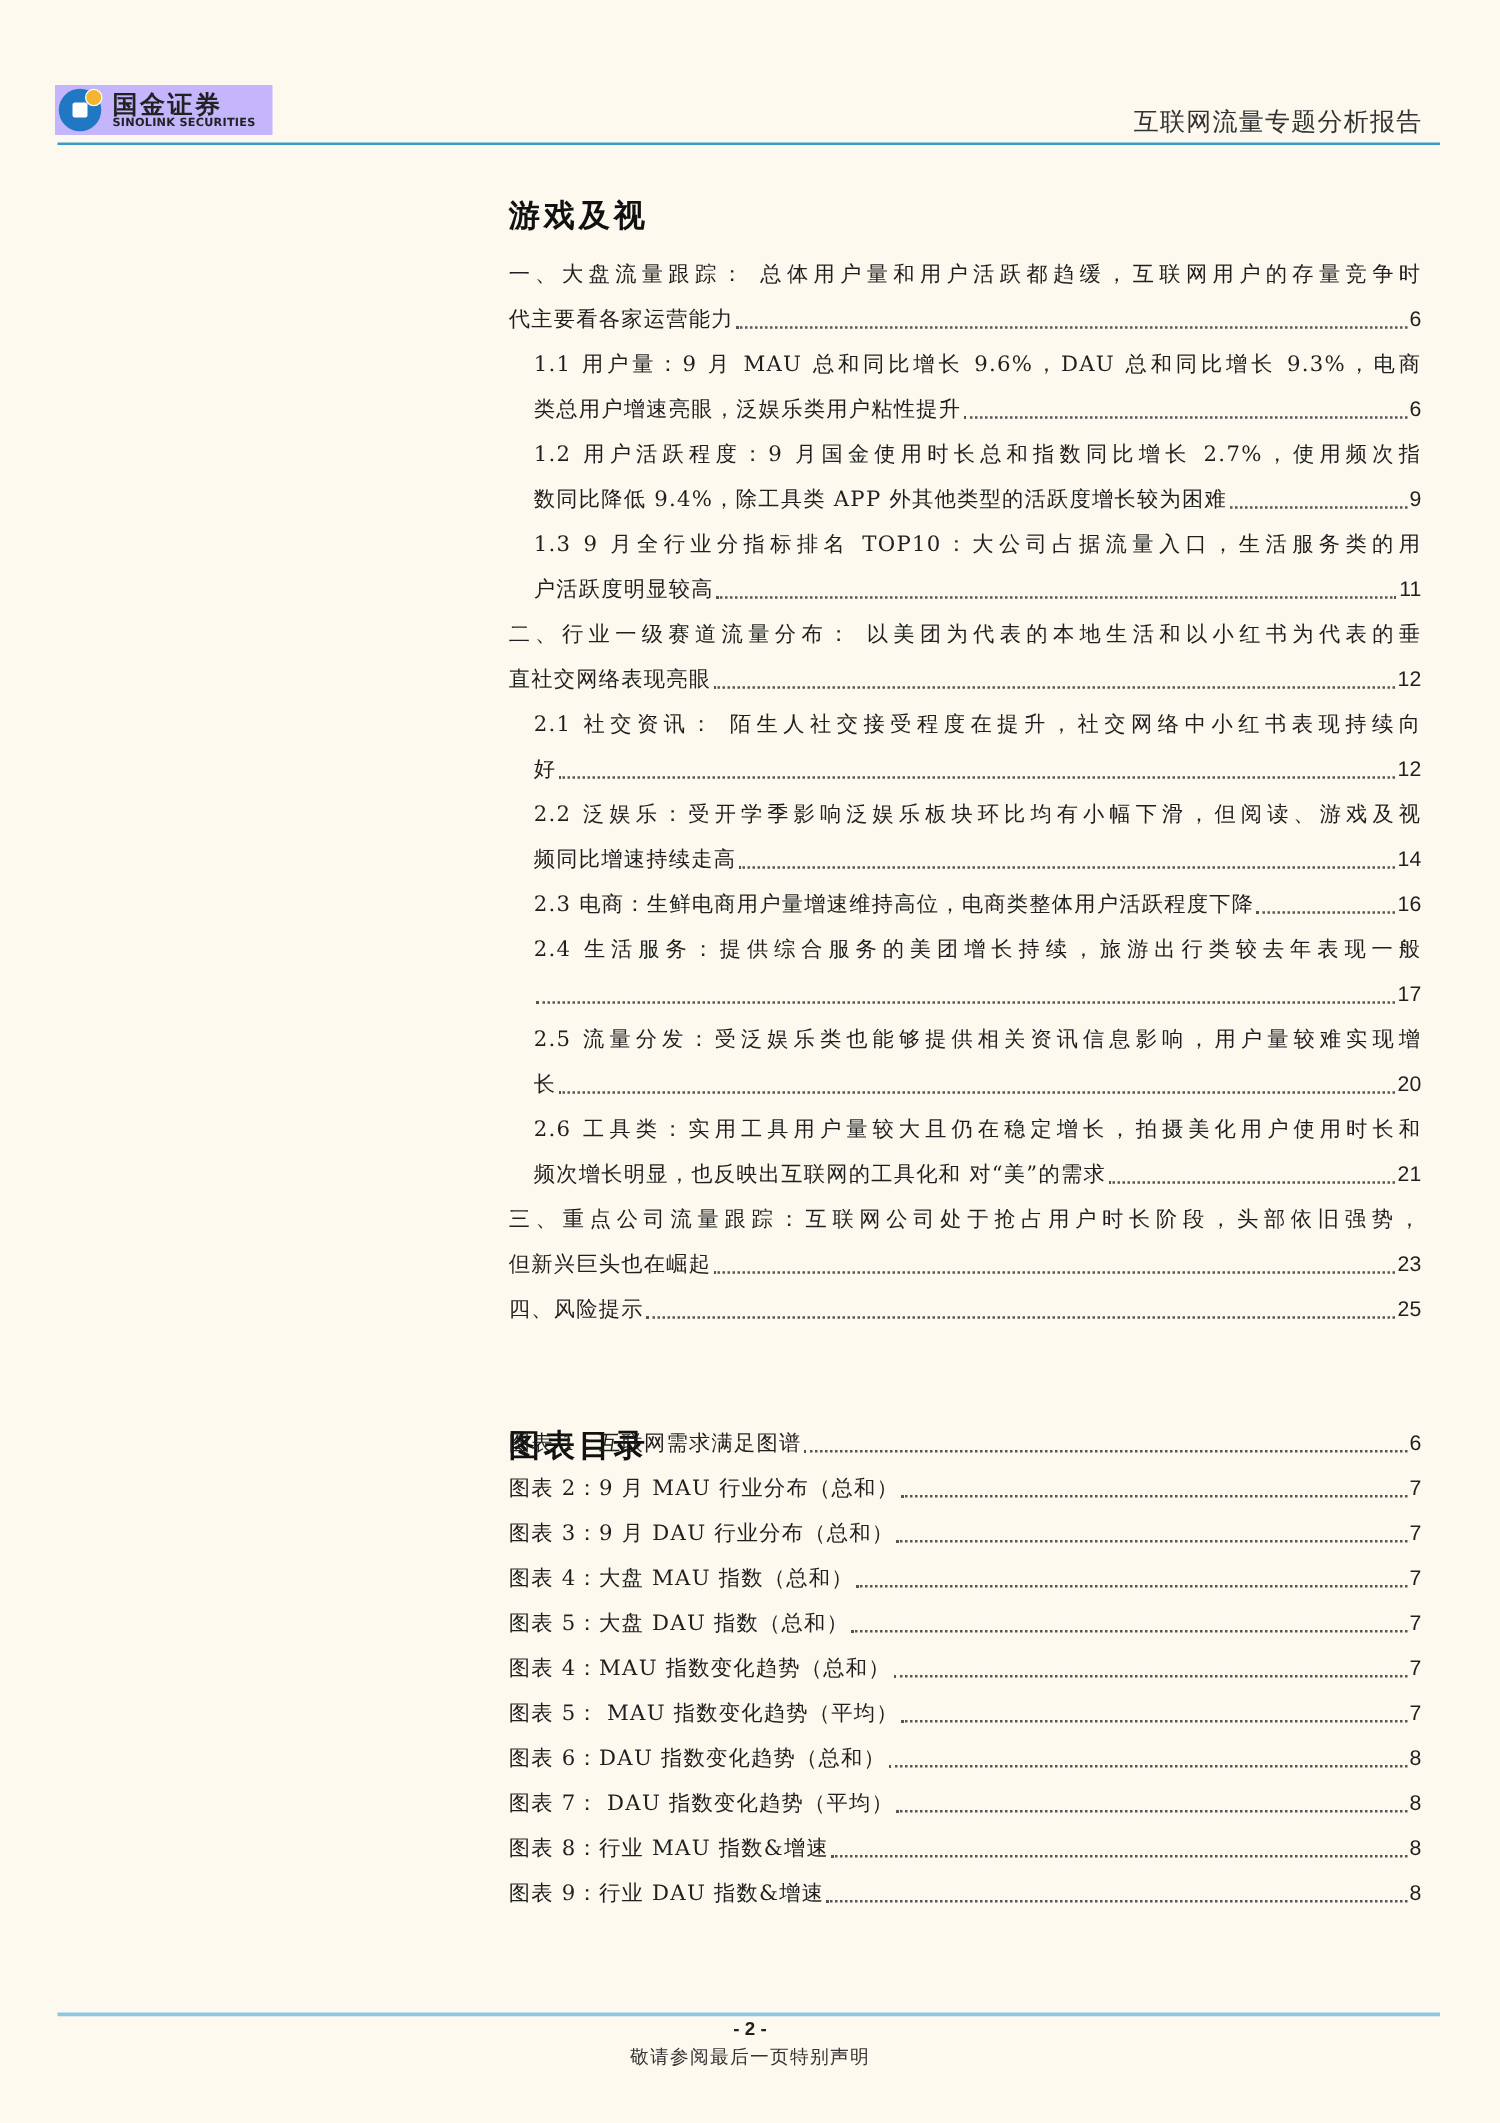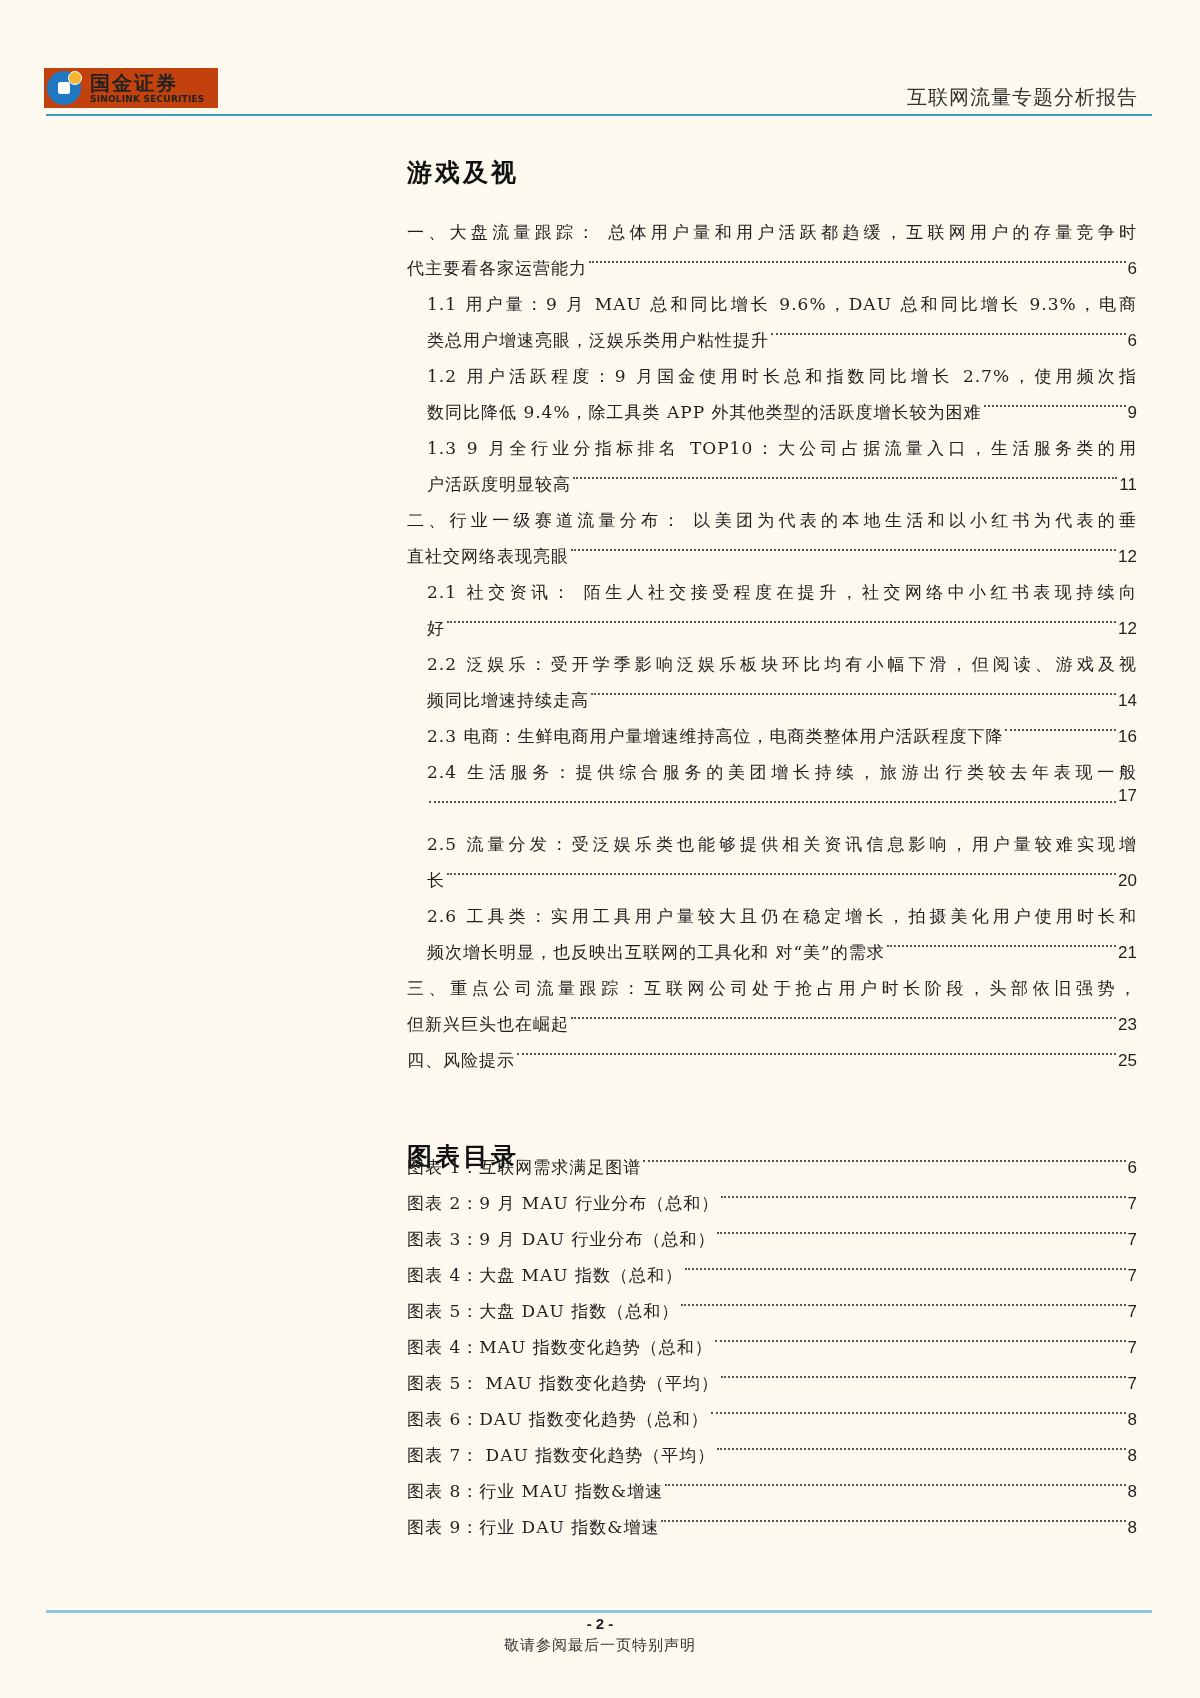--- a/index.html
+++ b/index.html
@@ -7,21 +7,21 @@
       width: 1200px; height: 1698px;
       background: #fdf9ee;
       position: relative;
       overflow: hidden;
       font-family: "DejaVu Serif", "Liberation Serif", serif;
       color: #1f1f1f;
     }
     .logo {
       position: absolute; left: 44px; top: 68px;
       width: 174px; height: 40px;
-      background: #c2410c;
+      background: #c4b5fd;
       display: flex; align-items: center;
     }
     .logo-mark {
       position: relative; width: 38px; height: 38px; margin-left: 2px;
     }
     .logo-mark .ring {
       position: absolute; left: 1px; top: 2px; width: 34px; height: 34px;
       border-radius: 50%; background: #1f78c1;
     }
     .logo-mark .hole {
@@ -64,21 +64,21 @@
     .section-title {
       position: absolute; left: 407px;
       font-size: 25px; font-weight: bold; letter-spacing: 3px; color: #111;
     }
     .toc { position: absolute; left: 407px; width: 730px; }
     .toc-line {
       height: 36px; line-height: 36px; font-size: 17px; white-space: nowrap;
       display: flex; align-items: baseline; letter-spacing: 1px;
     }
     .toc-line.sub { padding-left: 20px; text-align: center; }
-    .toc-line .txt { flex: 0 0 auto; margin-top: 12px; }
+    .toc-line .txt { flex: 0 0 auto; }
     .toc-line .dots {
       flex: 1 1 auto; overflow: hidden; margin: 0 2px;
       border-bottom: 2px dotted #555; height: 0; align-self: center; margin-top: 12px;
     }
     .toc-line .pg {
       flex: 0 0 auto; font-family: "Liberation Sans", sans-serif; font-size: 17px; letter-spacing: 0;
     }
     .toc-line.justify .txt { width: 100%; text-align-last: justify; }
   </style>
 </head>

